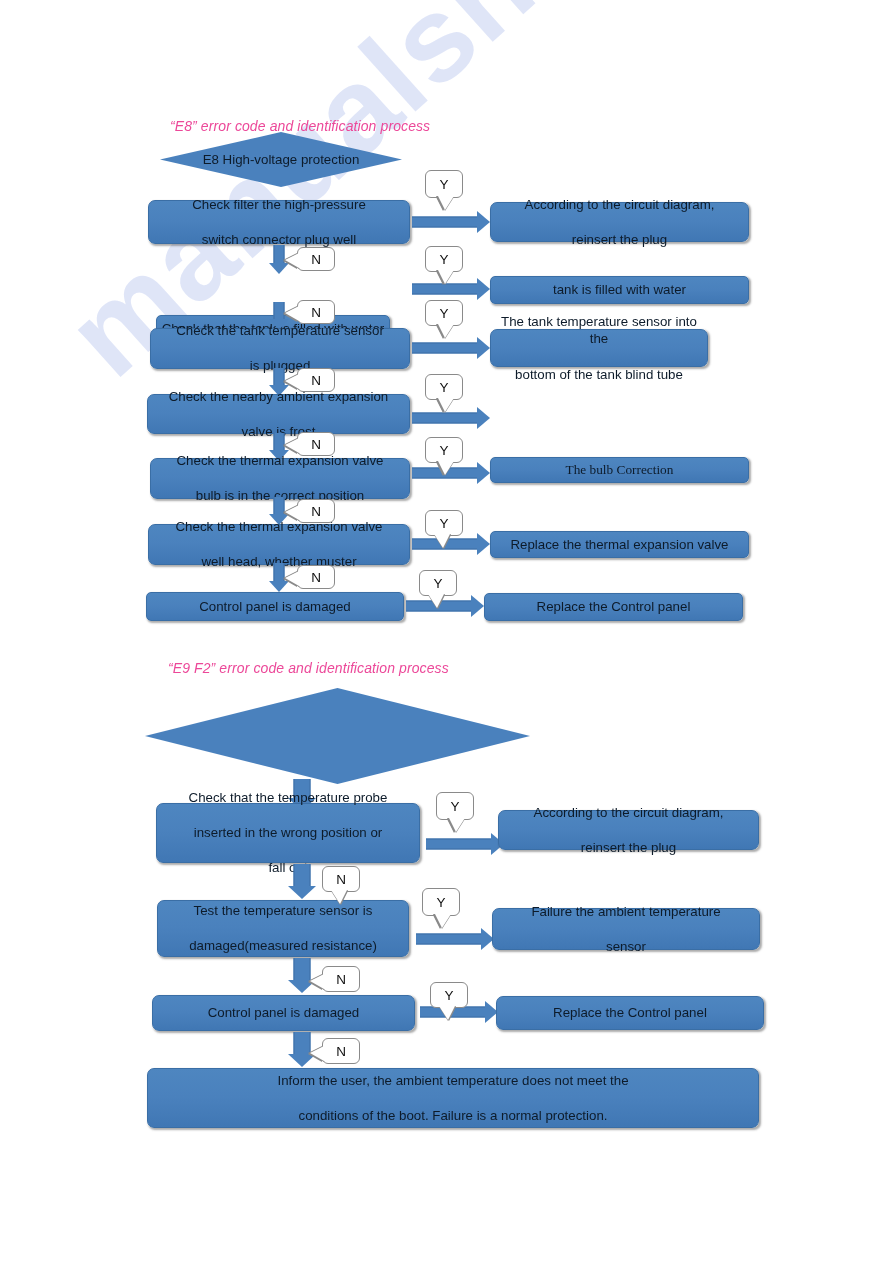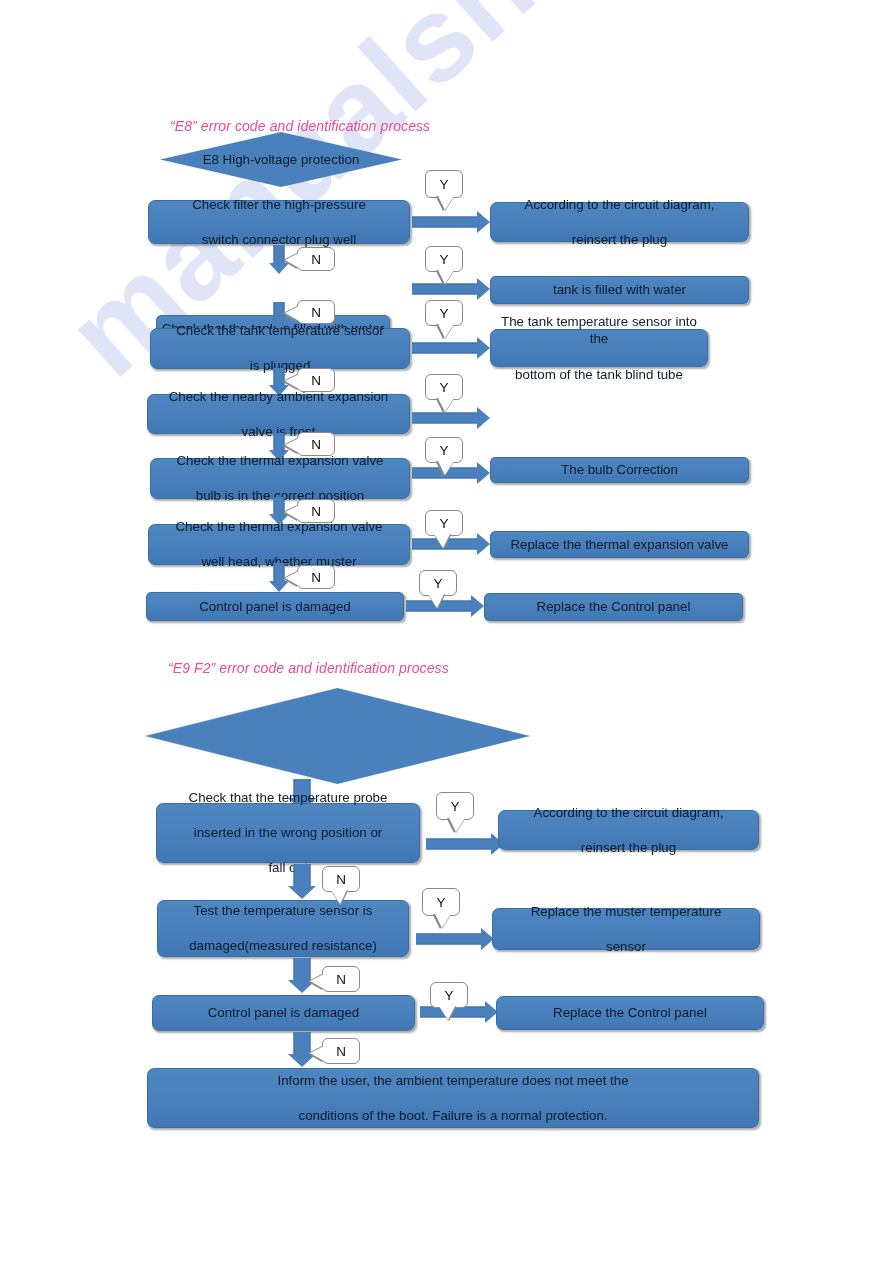--- a/index.html
+++ b/index.html
@@ -258,21 +258,21 @@
           <span>bulb is in the correct position</span></span>
   </div>
   <div class="hArrow" style="left:412px;top:462px;width:78px;">
     <div class="shaft" style="width:66px;"></div>
     <div class="head" style="left:65px;"></div>
   </div>
   <div class="callout tail-dl" style="left:425px;top:437px;width:38px;height:26px;">
     <span>Y</span>
     <div class="tail"></div>
   </div>
-  <div class="pbox tight" style="left:490px;top:457px;width:259px;height:26px;">
+  <div class="pbox tight" style="left:490px;top:457px;width:259px;height:26px;font-family:Liberation Serif, serif;">
     <span>The bulb Correction</span>
   </div>
 
   <div class="vArrow" style="left:268px;top:497px;width:22px;height:28px;">
     <div class="shaft" style="height:18px;"></div>
     <div class="head" style="top:17px;"></div>
   </div>
   <div class="callout tail-l" style="left:297px;top:499px;width:38px;height:24px;">
     <span>N</span>
     <div class="tail"></div>
@@ -362,21 +362,21 @@
   </div>
   <div class="hArrow" style="left:416px;top:928px;width:78px;">
     <div class="shaft" style="width:66px;"></div>
     <div class="head" style="left:65px;"></div>
   </div>
   <div class="callout tail-dl" style="left:422px;top:888px;width:38px;height:28px;">
     <span>Y</span>
     <div class="tail"></div>
   </div>
   <div class="pbox" style="left:492px;top:908px;width:268px;height:42px;">
-    <span><span>Replace the muster temperature</span><br>
+    <span><span>Failure the ambient temperature</span><br>
           <span>sensor</span></span>
   </div>
 
   <div class="vArrow fat" style="left:287px;top:958px;width:30px;height:36px;">
     <div class="shaft" style="height:23px;"></div>
     <div class="head" style="top:22px;"></div>
   </div>
   <div class="callout tail-l" style="left:322px;top:966px;width:38px;height:26px;">
     <span>N</span>
     <div class="tail"></div>

